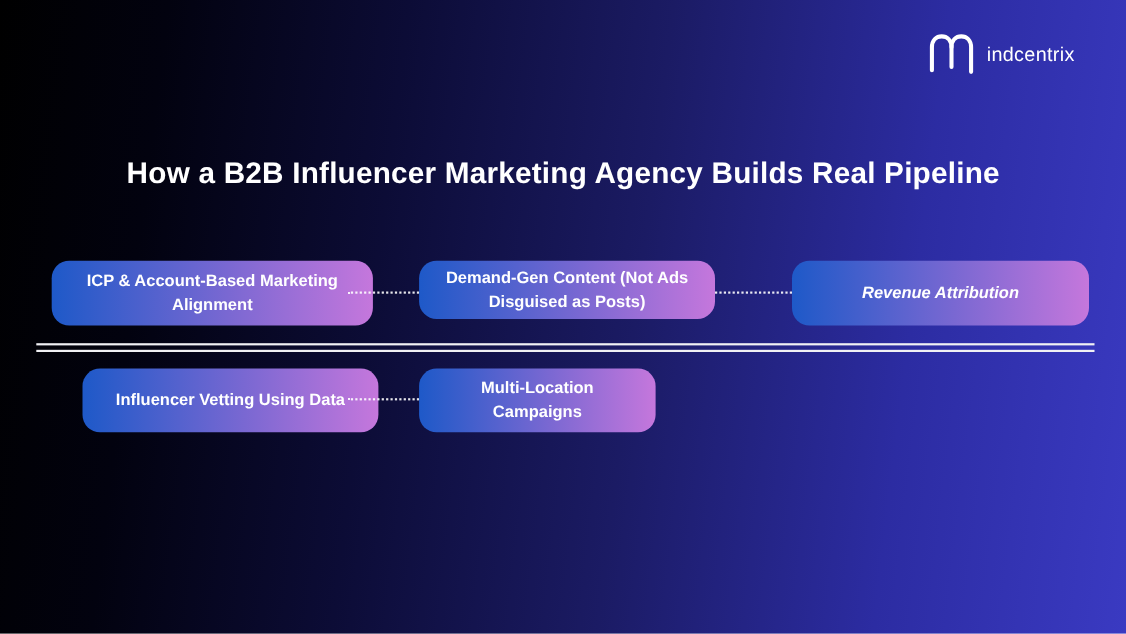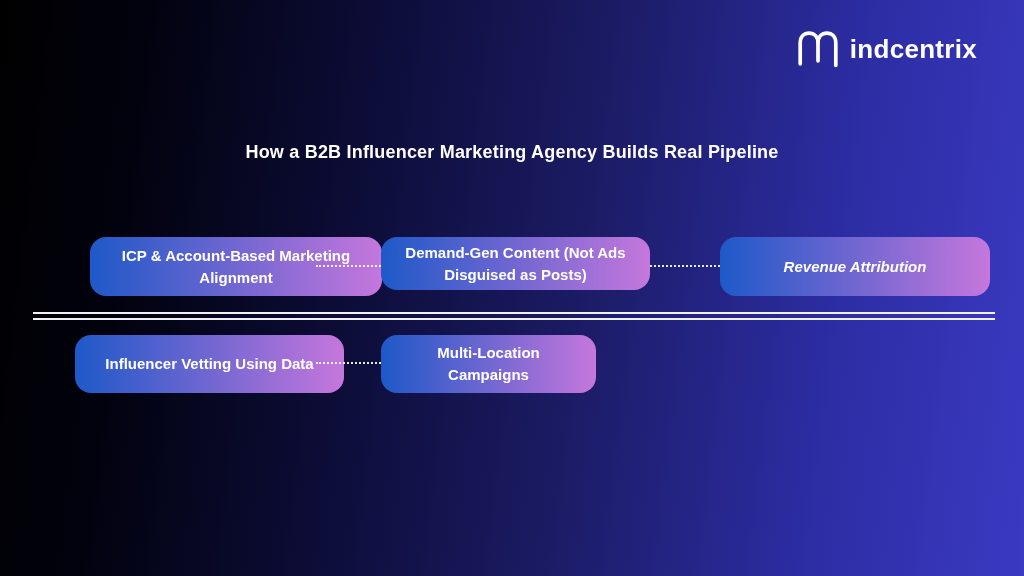--- a/index.html
+++ b/index.html
@@ -25,54 +25,54 @@
     position: absolute;
     top: 27px;
     right: 47px;
     display: flex;
     align-items: center;
     gap: 9px;
   }
   .logo-icon svg { display: block; width: 46px; height: 44px; }
   .logo-text {
     color: #ffffff;
-    font-size: 26px;
-    font-weight: 700;
+    font-size: 18px;
+    font-weight: 400;
     letter-spacing: 0.3px;
   }
 
   
   .title {
     position: absolute;
     top: 142px;
     left: 0;
     width: 100%;
     text-align: center;
     color: #ffffff;
-    font-size: 18px;
+    font-size: 27px;
     font-weight: 700;
     letter-spacing: 0.2px;
   }
 
   
   .box {
     position: absolute;
     border-radius: 16px;
     display: flex;
     align-items: center;
     justify-content: center;
     text-align: center;
     padding: 6px 16px;
     color: #ffffff;
     font-size: 15px;
     font-weight: 700;
     line-height: 1.45;
     background: linear-gradient(90deg, #1e59c8 0%, #7a68d2 55%, #c577dc 100%);
   }
-  .box-1 { left: 47px;  top: 237px; width: 292px; height: 59px; margin-left: 43px; }
+  .box-1 { left: 47px;  top: 237px; width: 292px; height: 59px; }
   .box-2 { left: 381px; top: 237px; width: 269px; height: 53px; }
   .box-3 { left: 720px; top: 237px; width: 270px; height: 59px; font-style: italic; }
   .box-4 { left: 47px;  top: 335px; width: 269px; height: 58px; margin-left: 28px; }
   .box-5 { left: 381px; top: 335px; width: 215px; height: 58px; }
 
   
   .connector {
     position: absolute;
     height: 0;
     border-top: 2px dotted rgba(255, 255, 255, 0.9);

